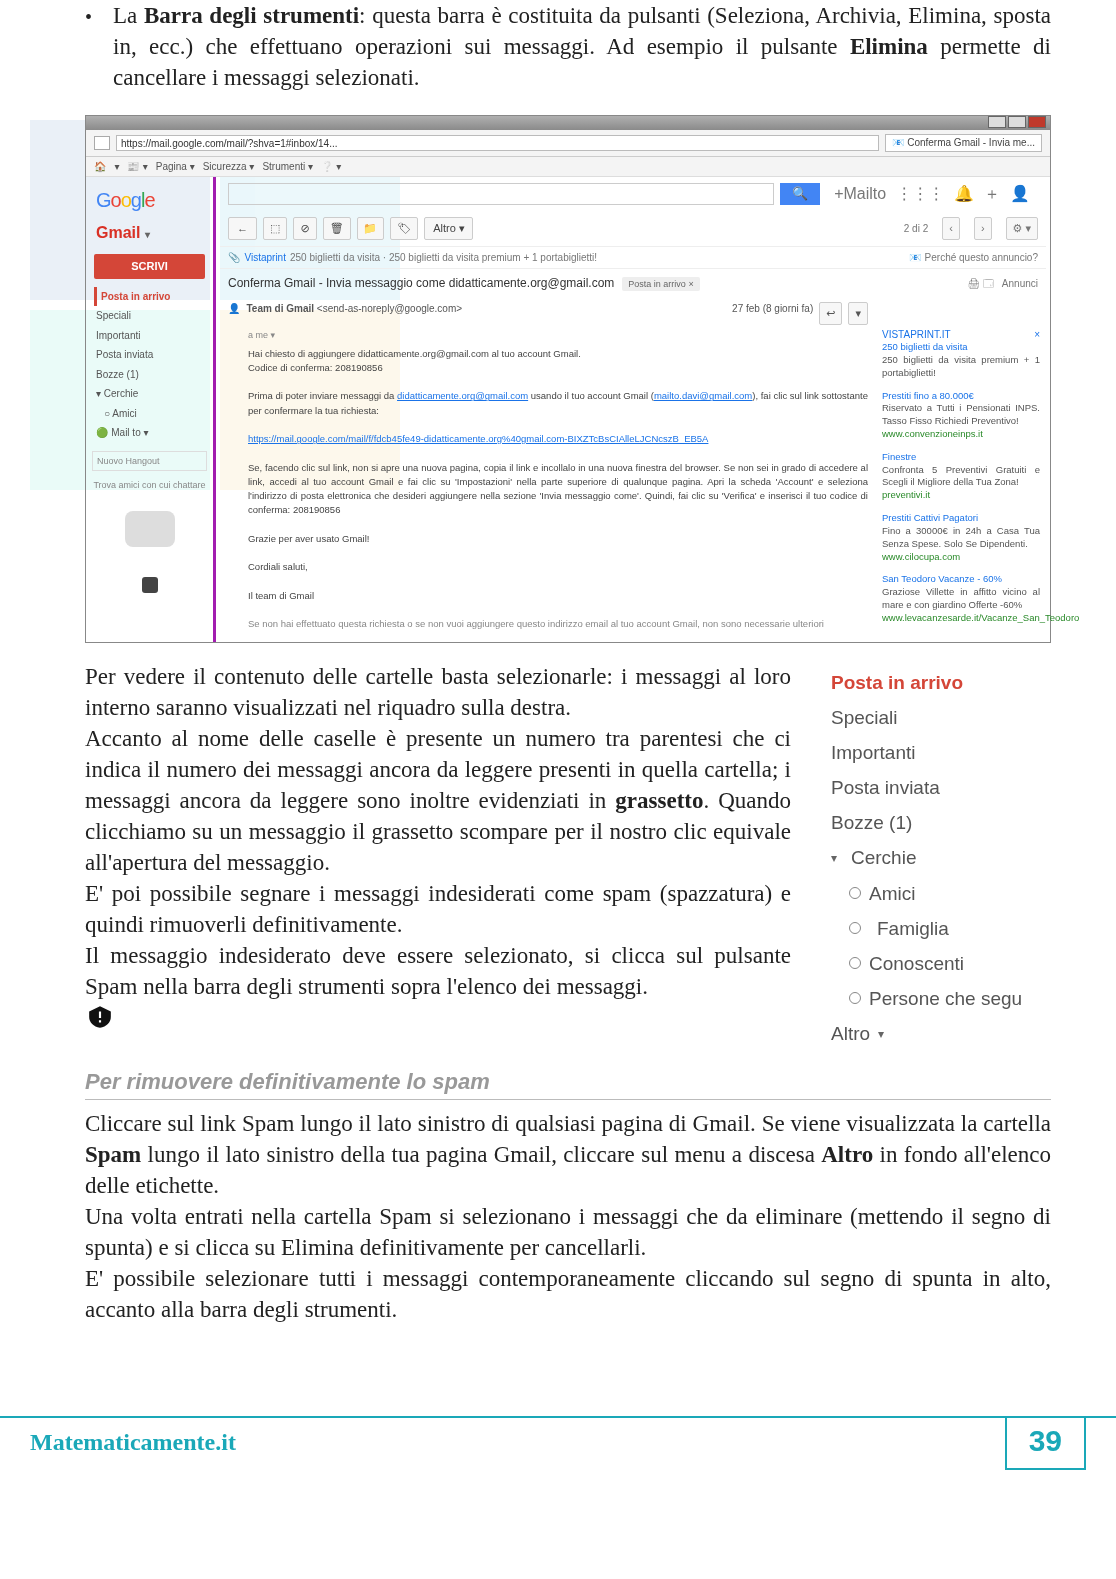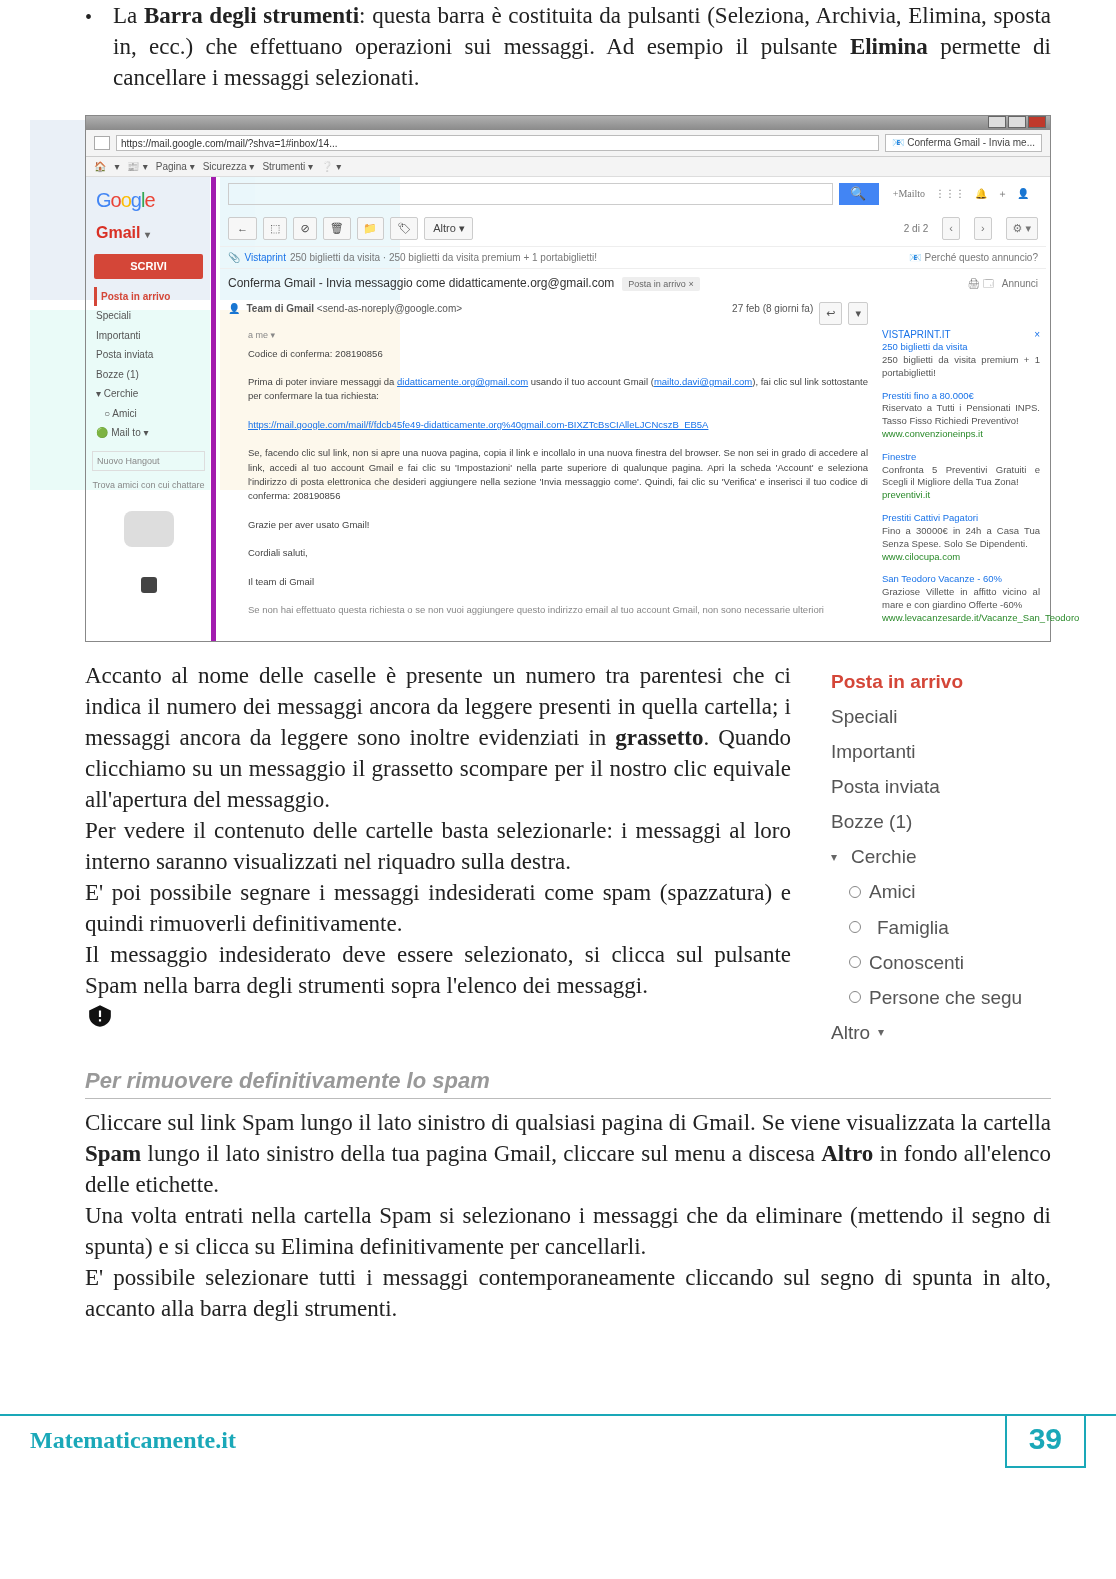--- a/index.html
+++ b/index.html
@@ -94,21 +94,21 @@
   .gs-tab { background:#fff; border:1px solid #bbb; padding:1px 6px; font-size:10px; }
   .gs-menurow {
     display:flex; align-items:center; gap:8px;
     padding:3px 8px;
     font-size:10px;
     border-bottom:1px solid #ddd;
     color:#555;
     background:#f4f4f4;
   }
   .gs-body { display:flex; }
-  .gs-left { width:130px; border-right:5px solid #a21caf; padding:6px 4px; }
+  .gs-left { width:130px; border-right:3px solid #a21caf; padding:6px 4px; }
   .gs-google { font-family: Arial; font-size:20px; letter-spacing:-1px; padding:4px 6px; }
   .gs-google span:nth-child(1){color:#4285F4;}
   .gs-google span:nth-child(2){color:#EA4335;}
   .gs-google span:nth-child(3){color:#FBBC05;}
   .gs-google span:nth-child(4){color:#4285F4;}
   .gs-google span:nth-child(5){color:#34A853;}
   .gs-google span:nth-child(6){color:#EA4335;}
   .gs-gmail { color:#d93025; font-size:16px; padding:4px 6px; font-weight:bold;}
   .gs-compose {
     background:#d44638; color:#fff; font-size:11px; font-weight:bold;
@@ -116,21 +116,21 @@
   }
   .gs-nav { padding:2px 4px; }
   .gs-nav div { padding:3px 2px; font-size:10px; color:#555; cursor:default;}
   .gs-nav .active { color:#d44638; font-weight:bold; border-left:3px solid #d44638; padding-left:4px;}
   .gs-hangout { text-align:center; padding:18px 4px; color:#bbb; }
   .gs-hangout-ic { width:50px; height:36px; background:#ddd; margin:0 auto; border-radius:8px; }
   .gs-main { flex:1; padding:0 4px; }
   .gs-searchrow { display:flex; padding:6px 8px; gap:6px; align-items:center;}
   .gs-searchbox { flex:1; height:22px; border:1px solid #ccc; }
   .gs-searchbtn { width:40px; height:22px; background:#4285F4; color:#fff; text-align:center; line-height:22px; font-size:13px;}
-  .gs-plusrow { font-size:10px; color:#777; display:flex; gap:10px; justify-content:flex-end; padding:0 8px;font-family:Liberation Serif, serif;}
+  .gs-plusrow { font-size:16px; color:#777; display:flex; gap:10px; justify-content:flex-end; padding:0 8px;}
   .gs-toolbar { display:flex; gap:6px; padding:6px 8px; border-bottom:1px solid #eee; align-items:center;}
   .gs-tbtn { border:1px solid #ccc; padding:3px 8px; font-size:11px; background:#f7f7f7; border-radius:2px;}
   .gs-tbtn.small{ padding:3px 6px;}
   .gs-pager { margin-left:auto; font-size:10px; color:#777; display:flex; gap:14px; align-items:center;}
   .gs-promo { display:flex; padding:4px 8px; font-size:10px; color:#1a73e8; border-bottom:1px solid #eee; gap:4px;}
   .gs-promo-grey { color:#777; }
   .gs-promo-right { margin-left:auto; color:#777;}
   .gs-subject { padding:6px 8px; font-size:12px; color:#333; display:flex; align-items:center; gap:8px;}
   .gs-label { background:#eee; padding:1px 6px; font-size:9px; color:#666; border-radius:2px;}
   .gs-from { padding:4px 8px; font-size:10px; color:#555; display:flex; gap:6px;}
@@ -307,20 +307,21 @@
             <div style="flex:1;">
               <div class="gs-from">
                 <span>👤</span>
                 <span class="gs-fromname"><b>Team di Gmail</b> <span>&lt;send-as-noreply@google.com&gt;</span></span>
                 <span>27 feb (8 giorni fa)</span>
                 <span class="gs-tbtn small">↩</span>
                 <span class="gs-tbtn small">▾</span>
               </div>
               <div style="padding:0 8px 2px 28px; font-size:9px; color:#888;"><span>a me</span> ▾</div>
               <div class="gs-msgbody">
+                <div><span>Hai chiesto di aggiungere didatticamente.org@gmail.com al tuo account Gmail.</span></div>
                 <div>Codice di conferma: 208190856</div>
                 <br>
                 <div><span>Prima di poter inviare messaggi da </span><a>didatticamente.org@gmail.com</a><span> usando il tuo account Gmail (</span><a>mailto.davi@gmail.com</a><span>), fai clic sul link sottostante per confermare la tua richiesta:</span></div>
                 <br>
                 <div><a>https://mail.google.com/mail/f/fdcb45fe49-didatticamente.org%40gmail.com-BIXZTcBsCIAlleLJCNcszB_EB5A</a></div>
                 <br>
                 <div>Se, facendo clic sul link, non si apre una nuova pagina, copia il link e incollalo in una nuova finestra del browser. Se non sei in grado di accedere al link, accedi al tuo account Gmail e fai clic su 'Impostazioni' nella parte superiore di qualunque pagina. Apri la scheda 'Account' e seleziona l'indirizzo di posta elettronica che desideri aggiungere nella sezione 'Invia messaggio come'. Quindi, fai clic su 'Verifica' e inserisci il tuo codice di conferma: 208190856</div>
                 <br>
                 <div>Grazie per aver usato Gmail!</div>
                 <br>
@@ -362,22 +363,22 @@
               </div>
             </div>
           </div>
         </div>
       </div>
     </div>
   </div>
 
   <div class="two-col">
     <div class="col-main">
+      <p>Per vedere il contenuto delle cartelle basta selezionarle: i messaggi al loro interno saranno visualizzati nel riquadro sulla destra.</p>
       <p><span>Accanto al nome delle caselle è presente un numero tra parentesi che ci indica il numero dei messaggi ancora da leggere presenti in quella cartella; i messaggi ancora da leggere sono inoltre evidenziati in </span><b>grassetto</b><span>. Quando clicchiamo su un messaggio il grassetto scompare per il nostro clic equivale all'apertura del messaggio.</span></p>
-      <p>Per vedere il contenuto delle cartelle basta selezionarle: i messaggi al loro interno saranno visualizzati nel riquadro sulla destra.</p>
       <p>E' poi possibile segnare i messaggi indesiderati come spam (spazzatura) e quindi rimuoverli definitivamente.</p>
       <p>Il messaggio indesiderato deve essere selezionato, si clicca sul pulsante Spam nella barra degli strumenti sopra l'elenco dei messaggi.</p>
       <div class="exc-icon">
         <svg width="26" height="26" viewBox="0 0 24 24">
             <path fill="#111" d="M12 2L2 7v5c0 5 4 9 10 10 6-1 10-5 10-10V7l-10-5zm-1 5h2v6h-2V7zm0 8h2v2h-2v-2z"></path>
           </svg>
       </div>
     </div>
     <div class="col-side">
       <div class="s-active">Posta in arrivo</div>

